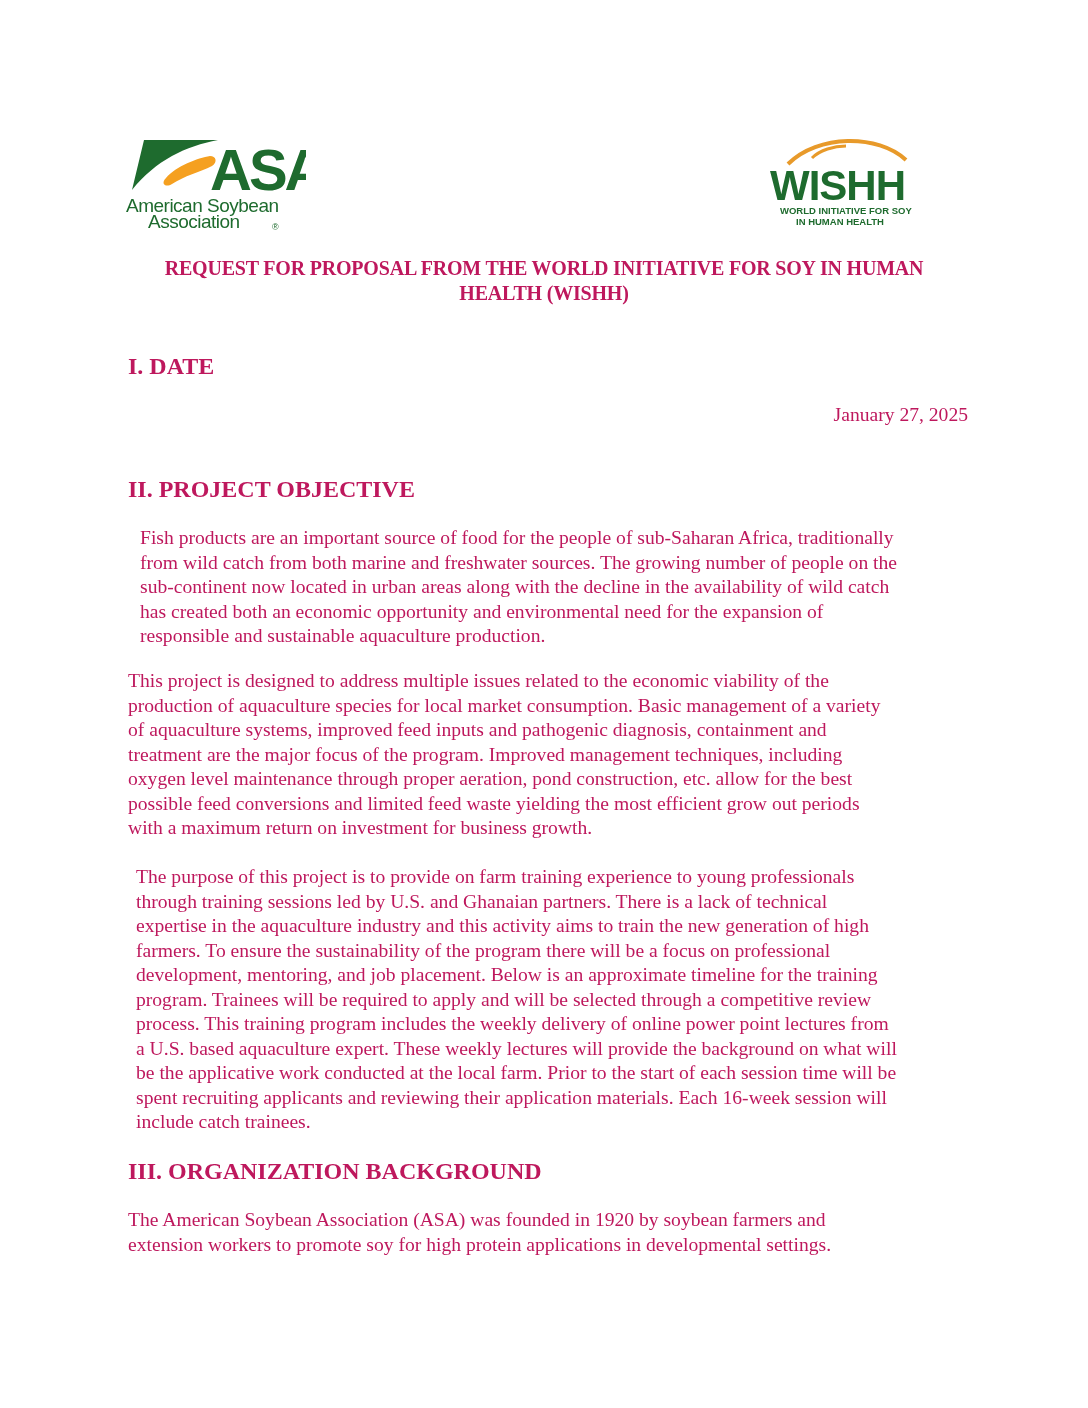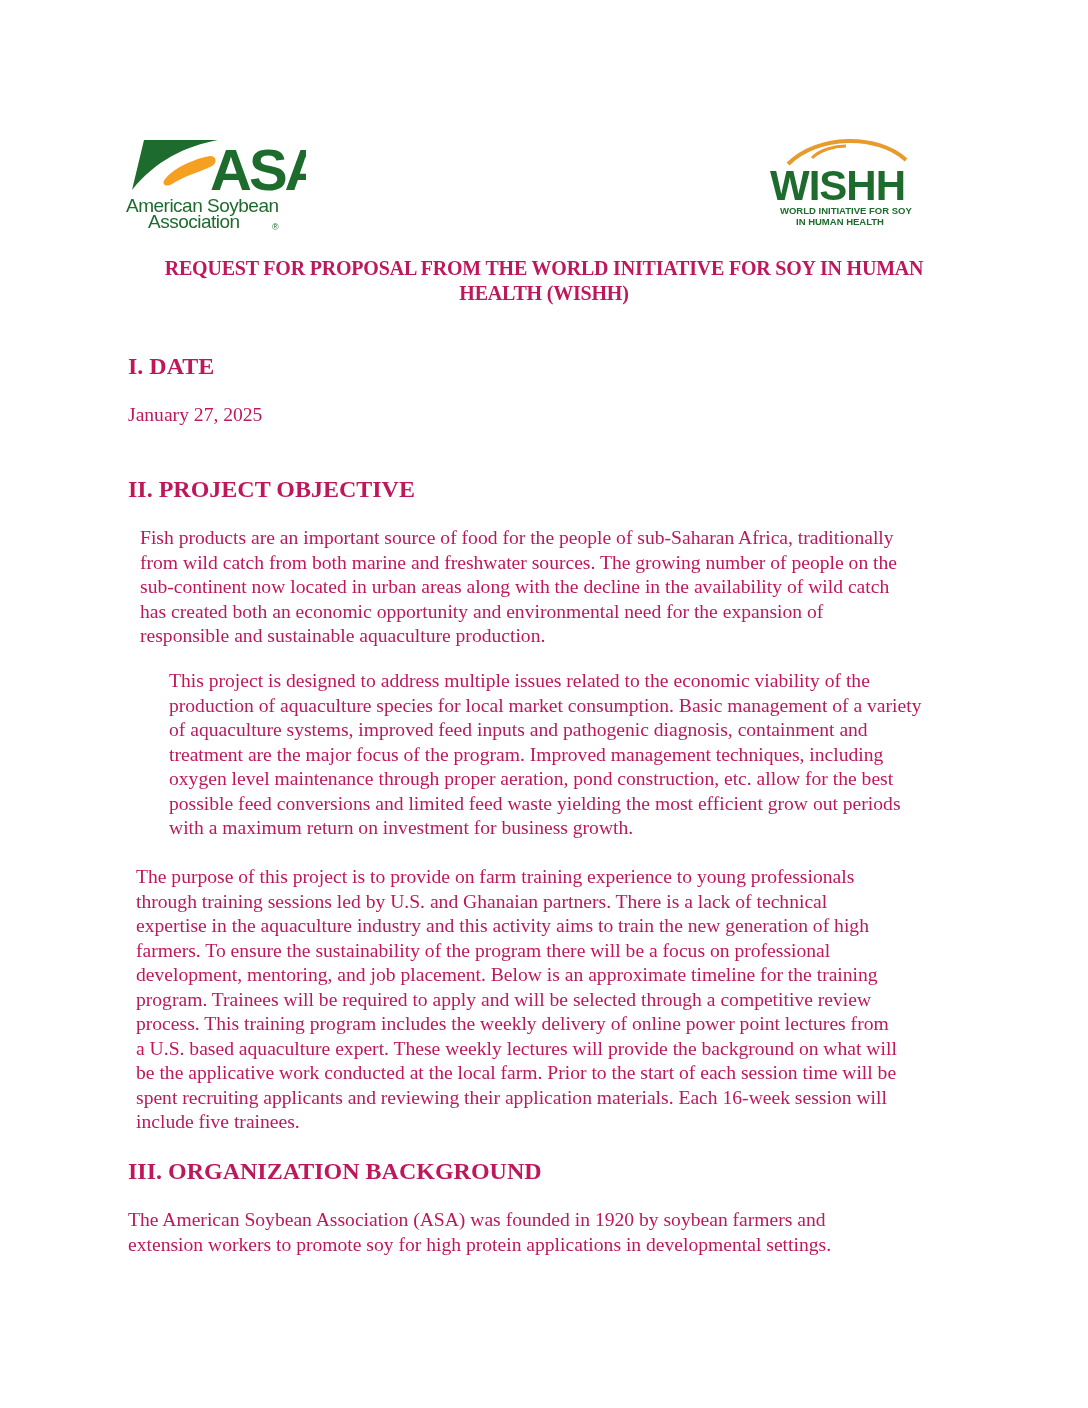--- a/index.html
+++ b/index.html
@@ -39,56 +39,56 @@
       <text x="28" y="89" font-family="Liberation Sans, sans-serif" font-weight="bold" font-size="9.5" fill="#1e6b2e">IN HUMAN HEALTH</text>
     </svg>
   </div>
 
   <div class="title">
     <div>REQUEST FOR PROPOSAL FROM THE WORLD INITIATIVE FOR SOY IN HUMAN</div>
     <div>HEALTH (WISHH)</div>
   </div>
 
   <div class="heading" style="top:354px;">I. DATE</div>
-  <div class="para" style="top:403px;">
+  <div class="para" style="top:403px;text-align:right;">
     <span class="line">January 27, 2025</span>
   </div>
 
   <div class="heading" style="top:477px;">II. PROJECT OBJECTIVE</div>
 
   <div class="para" style="top:526px;margin-left:12px;">
     <span class="line">Fish products are an important source of food for the people of sub-Saharan Africa, traditionally</span>
     <span class="line">from wild catch from both marine and freshwater sources. The growing number of people on the</span>
     <span class="line">sub-continent now located in urban areas along with the decline in the availability of wild catch</span>
     <span class="line">has created both an economic opportunity and environmental need for the expansion of</span>
     <span class="line">responsible and sustainable aquaculture production.</span>
   </div>
 
-  <div class="para" style="top:669px;margin-left:41px;">
+  <div class="para" style="top:669px;">
     <span class="line">This project is designed to address multiple issues related to the economic viability of the</span>
     <span class="line">production of aquaculture species for local market consumption. Basic management of a variety</span>
     <span class="line">of aquaculture systems, improved feed inputs and pathogenic diagnosis, containment and</span>
     <span class="line">treatment are the major focus of the program. Improved management techniques, including</span>
     <span class="line">oxygen level maintenance through proper aeration, pond construction, etc. allow for the best</span>
     <span class="line">possible feed conversions and limited feed waste yielding the most efficient grow out periods</span>
     <span class="line">with a maximum return on investment for business growth.</span>
   </div>
 
   <div class="para" style="top:865px;margin-left:8px;">
     <span class="line">The purpose of this project is to provide on farm training experience to young professionals</span>
     <span class="line">through training sessions led by U.S. and Ghanaian partners. There is a lack of technical</span>
     <span class="line">expertise in the aquaculture industry and this activity aims to train the new generation of high</span>
     <span class="line">farmers. To ensure the sustainability of the program there will be a focus on professional</span>
     <span class="line">development, mentoring, and job placement. Below is an approximate timeline for the training</span>
     <span class="line">program. Trainees will be required to apply and will be selected through a competitive review</span>
     <span class="line">process. This training program includes the weekly delivery of online power point lectures from</span>
     <span class="line">a U.S. based aquaculture expert. These weekly lectures will provide the background on what will</span>
     <span class="line">be the applicative work conducted at the local farm. Prior to the start of each session time will be</span>
     <span class="line">spent recruiting applicants and reviewing their application materials. Each 16-week session will</span>
-    <span class="line">include five trainees.</span>
+    <span class="line">include catch trainees.</span>
   </div>
 
   <div class="heading" style="top:1159px;">III. ORGANIZATION BACKGROUND</div>
   <div class="para" style="top:1208px;">
     <span class="line">The American Soybean Association (ASA) was founded in 1920 by soybean farmers and</span>
     <span class="line">extension workers to promote soy for high protein applications in developmental settings.</span>
   </div>
 
 </div>
 

